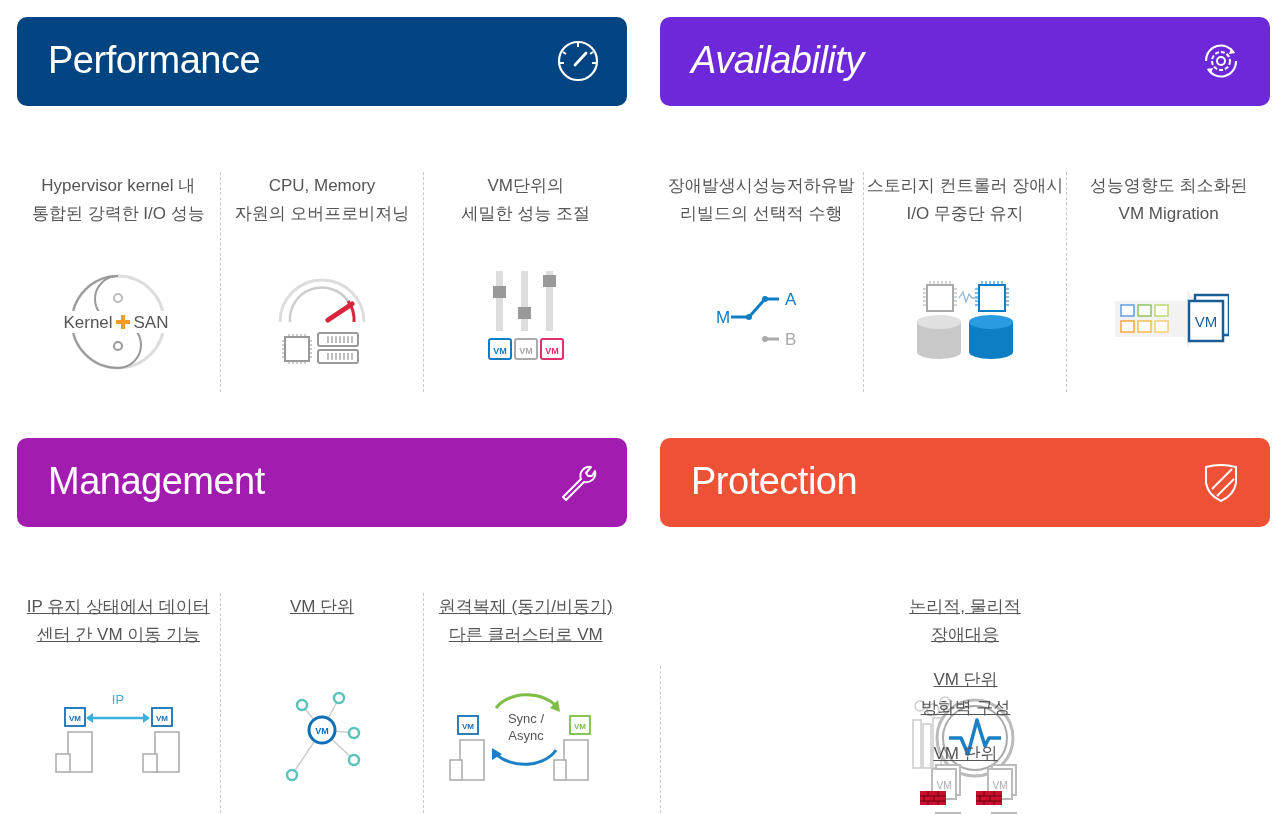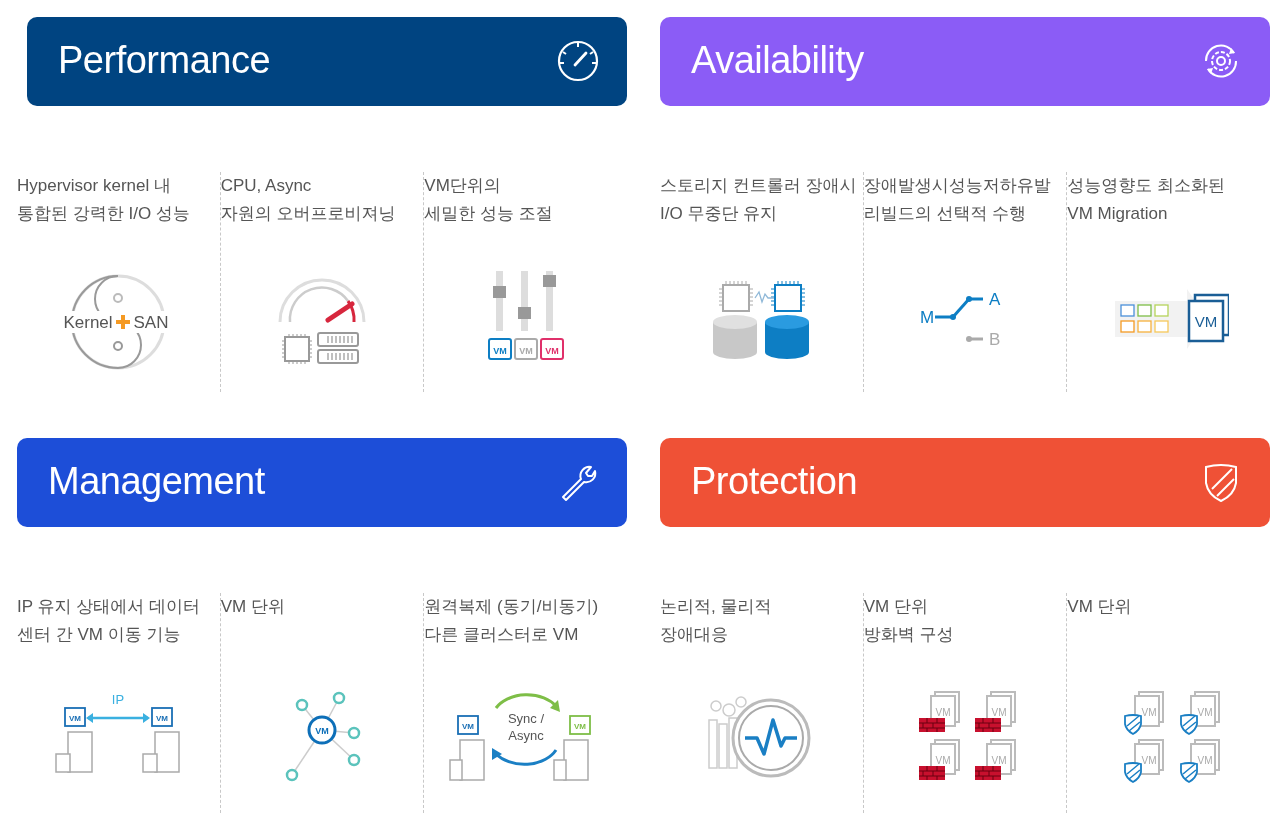--- a/index.html
+++ b/index.html
@@ -3,31 +3,31 @@
 <meta charset="utf-8">
 <style>
   html, body { margin:0; padding:0; background:#ffffff; }
   body { width:1285px; height:814px; position:relative; overflow:hidden;
          font-family: "Liberation Sans", "DejaVu Sans", sans-serif; color:#555; }
   .panel { position:absolute; width:610px; }
   .banner { height:89px; border-radius:10px; position:relative; color:#fff; }
   .banner .title { position:absolute; left:31px; top:22px; font-size:38px; font-weight:400; letter-spacing:-0.5px; }
   .banner .icon { position:absolute; right:26px; top:21px; width:46px; height:46px; }
   .features { position:absolute; top:155px; left:0; width:610px; height:220px; display:flex; }
-  .feature { flex:1; position:relative; text-align:left; }
+  .feature { flex:1; position:relative; text-align:center; }
   .feature + .feature { border-left:1px dashed #c8c8c8; }
   .feature .label { font-size:17px; line-height:28px; color:#555; white-space:nowrap; margin-top:0; }
   .feature .art { position:absolute; left:50%; transform:translateX(-50%); top:95px; width:120px; height:110px; }
-  .bottom .features { top:593px; }
+  .bottom .features { top:593px;text-decoration:underline; }
 </style>
 </head>
 <body>
 
 <div class="panel" style="left:17px; top:17px;">
-  <div class="banner" style="background:#004481;margin-left:10px;">
+  <div class="banner" style="background:#004481;">
     <div class="title">Performance</div>
     <svg class="icon" viewBox="0 0 46 46">
       <circle cx="23" cy="23" r="19" fill="none" stroke="#fff" stroke-width="2.2"></circle>
       <line x1="23" y1="5" x2="23" y2="9" stroke="#fff" stroke-width="2"></line>
       <line x1="8" y1="14" x2="11" y2="16" stroke="#fff" stroke-width="2"></line>
       <line x1="38" y1="14" x2="35" y2="16" stroke="#fff" stroke-width="2"></line>
       <line x1="5" y1="25" x2="9" y2="25" stroke="#fff" stroke-width="2"></line>
       <line x1="41" y1="25" x2="37" y2="25" stroke="#fff" stroke-width="2"></line>
       <line x1="20" y1="27" x2="31" y2="15" stroke="#fff" stroke-width="2.8" stroke-linecap="round"></line>
     </svg>
@@ -43,21 +43,21 @@
         <circle cx="60" cy="31" r="4" fill="none" stroke="#bbb" stroke-width="2"></circle>
         <circle cx="60" cy="79" r="4" fill="none" stroke="#999" stroke-width="2"></circle>
         <rect x="1" y="44" width="118" height="22" fill="#fff"></rect>
         <text x="30" y="61" font-size="17" fill="#555" text-anchor="middle" font-family="Liberation Sans, sans-serif">Kernel</text>
         <rect x="63" y="48" width="4" height="14" fill="#f59a23"></rect>
         <rect x="58" y="53" width="14" height="4" fill="#f59a23"></rect>
         <text x="93" y="61" font-size="17" fill="#555" text-anchor="middle" font-family="Liberation Sans, sans-serif">SAN</text>
       </svg>
     </div>
     <div class="feature">
-      <div class="label">CPU, Async</div>
+      <div class="label">CPU, Memory</div>
       <div class="label">자원의 오버프로비져닝</div>
       <svg class="art" viewBox="0 0 120 110">
         <path d="M18 55 A42 42 0 0 1 102 55" fill="none" stroke="#ddd" stroke-width="3"></path>
         <path d="M28 55 A32 32 0 0 1 86 34" fill="none" stroke="#ccc" stroke-width="2.5"></path>
         <path d="M86 34 A32 32 0 0 1 92 55" fill="none" stroke="#d7263d" stroke-width="3"></path>
         <line x1="66" y1="53" x2="90" y2="37" stroke="#d7263d" stroke-width="5" stroke-linecap="round"></line>
         <rect x="23" y="70" width="24" height="24" fill="none" stroke="#999" stroke-width="2"></rect>
         <path d="M27 67v3M31 67v3M35 67v3M39 67v3M43 67v3M27 94v3M31 94v3M35 94v3M39 94v3M43 94v3M20 74h3M20 78h3M20 82h3M20 86h3M20 90h3M47 74h3M47 78h3M47 82h3M47 86h3M47 90h3" stroke="#999" stroke-width="1"></path>
         <rect x="56" y="66" width="40" height="13" rx="2" fill="none" stroke="#999" stroke-width="2"></rect>
         <rect x="56" y="83" width="40" height="13" rx="2" fill="none" stroke="#999" stroke-width="2"></rect>
@@ -81,64 +81,64 @@
           <text x="60" y="87" font-size="9" fill="#aaa" text-anchor="middle" font-weight="bold">VM</text>
           <rect x="75" y="72" width="22" height="20" rx="2" fill="#fff" stroke="#e0306a" stroke-width="2"></rect>
           <text x="86" y="87" font-size="9" fill="#e0306a" text-anchor="middle" font-weight="bold">VM</text>
         </g>
       </svg>
     </div>
   </div>
 </div>
 
 <div class="panel" style="left:660px; top:17px;">
-  <div class="banner" style="background:#8b5cf6;">
+  <div class="banner" style="background:#6d28d9;font-style:italic;">
     <div class="title">Availability</div>
     <svg class="icon" viewBox="0 0 46 46">
       <path d="M8 23 A15 15 0 0 1 36 15" fill="none" stroke="#fff" stroke-width="2"></path>
       <path d="M38 23 A15 15 0 0 1 10 31" fill="none" stroke="#fff" stroke-width="2"></path>
       <path d="M33 10 L37 15 L31 16 Z" fill="#fff"></path>
       <path d="M13 36 L9 31 L15 30 Z" fill="#fff"></path>
       <circle cx="23" cy="23" r="9" fill="none" stroke="#fff" stroke-width="2" stroke-dasharray="4 2"></circle>
       <circle cx="23" cy="23" r="4" fill="none" stroke="#fff" stroke-width="2"></circle>
     </svg>
   </div>
   <div class="features">
-    <div class="feature">
-      <div class="label">스토리지 컨트롤러 장애시</div>
-      <div class="label">I/O 무중단 유지</div>
-      <svg class="art" viewBox="0 0 120 110">
-        <path d="M12 55 v30 a22 7 0 0 0 44 0 v-30" fill="#c8c8c8"></path>
-        <ellipse cx="34" cy="55" rx="22" ry="7" fill="#e0e0e0"></ellipse>
-        <path d="M64 55 v30 a22 7 0 0 0 44 0 v-30" fill="#0d7ec4"></path>
-        <ellipse cx="86" cy="55" rx="22" ry="7" fill="#2a9be0"></ellipse>
-        <rect x="22" y="18" width="26" height="26" fill="#fff" stroke="#aaa" stroke-width="2"></rect>
-        <path d="M25 14v4M29 14v4M33 14v4M37 14v4M41 14v4M45 14v4M18 22h4M18 26h4M18 30h4M18 34h4M18 38h4M48 22h4M48 26h4M48 30h4M48 34h4M48 38h4" stroke="#aaa" stroke-width="1"></path>
-        <rect x="74" y="18" width="26" height="26" fill="#fff" stroke="#0d7ec4" stroke-width="2"></rect>
-        <path d="M77 14v4M81 14v4M85 14v4M89 14v4M93 14v4M97 14v4M70 22h4M70 26h4M70 30h4M70 34h4M70 38h4M100 22h4M100 26h4M100 30h4M100 34h4M100 38h4" stroke="#0d7ec4" stroke-width="1"></path>
-        <path d="M54 31 l4 -6 l3 10 l3 -8 l3 4 h6" fill="none" stroke="#8fb8d8" stroke-width="1.3"></path>
-      </svg>
-    </div>
     <div class="feature">
       <div class="label">장애발생시성능저하유발</div>
       <div class="label">리빌드의 선택적 수행</div>
       <svg class="art" viewBox="0 0 120 110">
         <text x="15" y="56" font-size="17" fill="#0d7ec4">M</text>
         <line x1="30" y1="50" x2="48" y2="50" stroke="#0d7ec4" stroke-width="3"></line>
         <line x1="48" y1="50" x2="64" y2="32" stroke="#0d7ec4" stroke-width="3"></line>
         <line x1="64" y1="32" x2="78" y2="32" stroke="#0d7ec4" stroke-width="3"></line>
         <circle cx="48" cy="50" r="3" fill="#0d7ec4"></circle>
         <circle cx="64" cy="32" r="3" fill="#0d7ec4"></circle>
         <text x="84" y="38" font-size="17" fill="#0d7ec4">A</text>
         <circle cx="64" cy="72" r="3" fill="#aaa"></circle>
         <line x1="64" y1="72" x2="78" y2="72" stroke="#aaa" stroke-width="3"></line>
         <text x="84" y="78" font-size="17" fill="#aaa">B</text>
       </svg>
     </div>
     <div class="feature">
+      <div class="label">스토리지 컨트롤러 장애시</div>
+      <div class="label">I/O 무중단 유지</div>
+      <svg class="art" viewBox="0 0 120 110">
+        <path d="M12 55 v30 a22 7 0 0 0 44 0 v-30" fill="#c8c8c8"></path>
+        <ellipse cx="34" cy="55" rx="22" ry="7" fill="#e0e0e0"></ellipse>
+        <path d="M64 55 v30 a22 7 0 0 0 44 0 v-30" fill="#0d7ec4"></path>
+        <ellipse cx="86" cy="55" rx="22" ry="7" fill="#2a9be0"></ellipse>
+        <rect x="22" y="18" width="26" height="26" fill="#fff" stroke="#aaa" stroke-width="2"></rect>
+        <path d="M25 14v4M29 14v4M33 14v4M37 14v4M41 14v4M45 14v4M18 22h4M18 26h4M18 30h4M18 34h4M18 38h4M48 22h4M48 26h4M48 30h4M48 34h4M48 38h4" stroke="#aaa" stroke-width="1"></path>
+        <rect x="74" y="18" width="26" height="26" fill="#fff" stroke="#0d7ec4" stroke-width="2"></rect>
+        <path d="M77 14v4M81 14v4M85 14v4M89 14v4M93 14v4M97 14v4M70 22h4M70 26h4M70 30h4M70 34h4M70 38h4M100 22h4M100 26h4M100 30h4M100 34h4M100 38h4" stroke="#0d7ec4" stroke-width="1"></path>
+        <path d="M54 31 l4 -6 l3 10 l3 -8 l3 4 h6" fill="none" stroke="#8fb8d8" stroke-width="1.3"></path>
+      </svg>
+    </div>
+    <div class="feature">
       <div class="label">성능영향도 최소화된</div>
       <div class="label">VM Migration</div>
       <svg class="art" viewBox="0 0 120 110">
         <path d="M6 34 H78 V22 L98 52 L78 82 V70 H6 Z" fill="#f2f2f2"></path>
         <g font-size="5" font-weight="bold" text-anchor="middle">
           <rect x="12" y="38" width="13" height="11" fill="#fff" stroke="#4a90d9" stroke-width="1.3"></rect>
           <rect x="29" y="38" width="13" height="11" fill="#fff" stroke="#7ebe47" stroke-width="1.3"></rect>
           <rect x="46" y="38" width="13" height="11" fill="#fff" stroke="#b5d35a" stroke-width="1.3"></rect>
           <rect x="12" y="54" width="13" height="11" fill="#fff" stroke="#f59a23" stroke-width="1.3"></rect>
           <rect x="29" y="54" width="13" height="11" fill="#fff" stroke="#f6b13d" stroke-width="1.3"></rect>
@@ -146,21 +146,21 @@
         </g>
         <rect x="86" y="28" width="34" height="40" fill="#fff" stroke="#1a5e96" stroke-width="2.5"></rect>
         <rect x="80" y="34" width="34" height="40" fill="#fff" stroke="#1a5e96" stroke-width="2.5"></rect>
         <text x="97" y="60" font-size="15" fill="#1a5e96" text-anchor="middle">VM</text>
       </svg>
     </div>
   </div>
 </div>
 
 <div class="panel bottom" style="left:17px; top:438px;">
-  <div class="banner" style="background:#1d4ed8;">
+  <div class="banner" style="background:#a21caf;">
     <div class="title">Management</div>
     <svg class="icon" viewBox="0 0 46 46">
       <path d="M8 38 L26 20 A9 9 0 0 1 36 8 L31 14 L33 17 L37 17 L40 12 A9 9 0 0 1 29 23 L11 41 Z" fill="none" stroke="#fff" stroke-width="2" stroke-linejoin="round"></path>
     </svg>
   </div>
   <div class="features" style="top:155px;">
     <div class="feature">
       <div class="label">IP 유지 상태에서 데이터</div>
       <div class="label">센터 간 VM 이동 기능</div>
       <svg class="art" viewBox="0 0 140 110" style="width:140px;">
@@ -223,21 +223,21 @@
 
 <div class="panel bottom" style="left:660px; top:438px;">
   <div class="banner" style="background:#ef5136;padding-left:48px;">
     <div class="title">Protection</div>
     <svg class="icon" viewBox="0 0 46 46">
       <path d="M8 8 Q23 4 38 8 V24 Q36 36 23 42 Q10 36 8 24 Z" fill="none" stroke="#fff" stroke-width="2"></path>
       <line x1="14" y1="30" x2="34" y2="10" stroke="#fff" stroke-width="2"></line>
       <line x1="19" y1="37" x2="36" y2="20" stroke="#fff" stroke-width="2"></line>
     </svg>
   </div>
-  <div class="features" style="top:155px;">
+  <div class="features" style="top:155px;flex-direction:column;">
     <div class="feature">
       <div class="label">논리적, 물리적</div>
       <div class="label">장애대응</div>
       <svg class="art" viewBox="0 0 120 110">
         <g fill="none" stroke="#ccc" stroke-width="1.5">
           <circle cx="15" cy="18" r="5"></circle>
             <circle cx="28" cy="22" r="6"></circle>
             <circle cx="40" cy="14" r="5"></circle>
           <rect x="8" y="32" width="8" height="48"></rect>
             <rect x="18" y="36" width="8" height="44"></rect>

